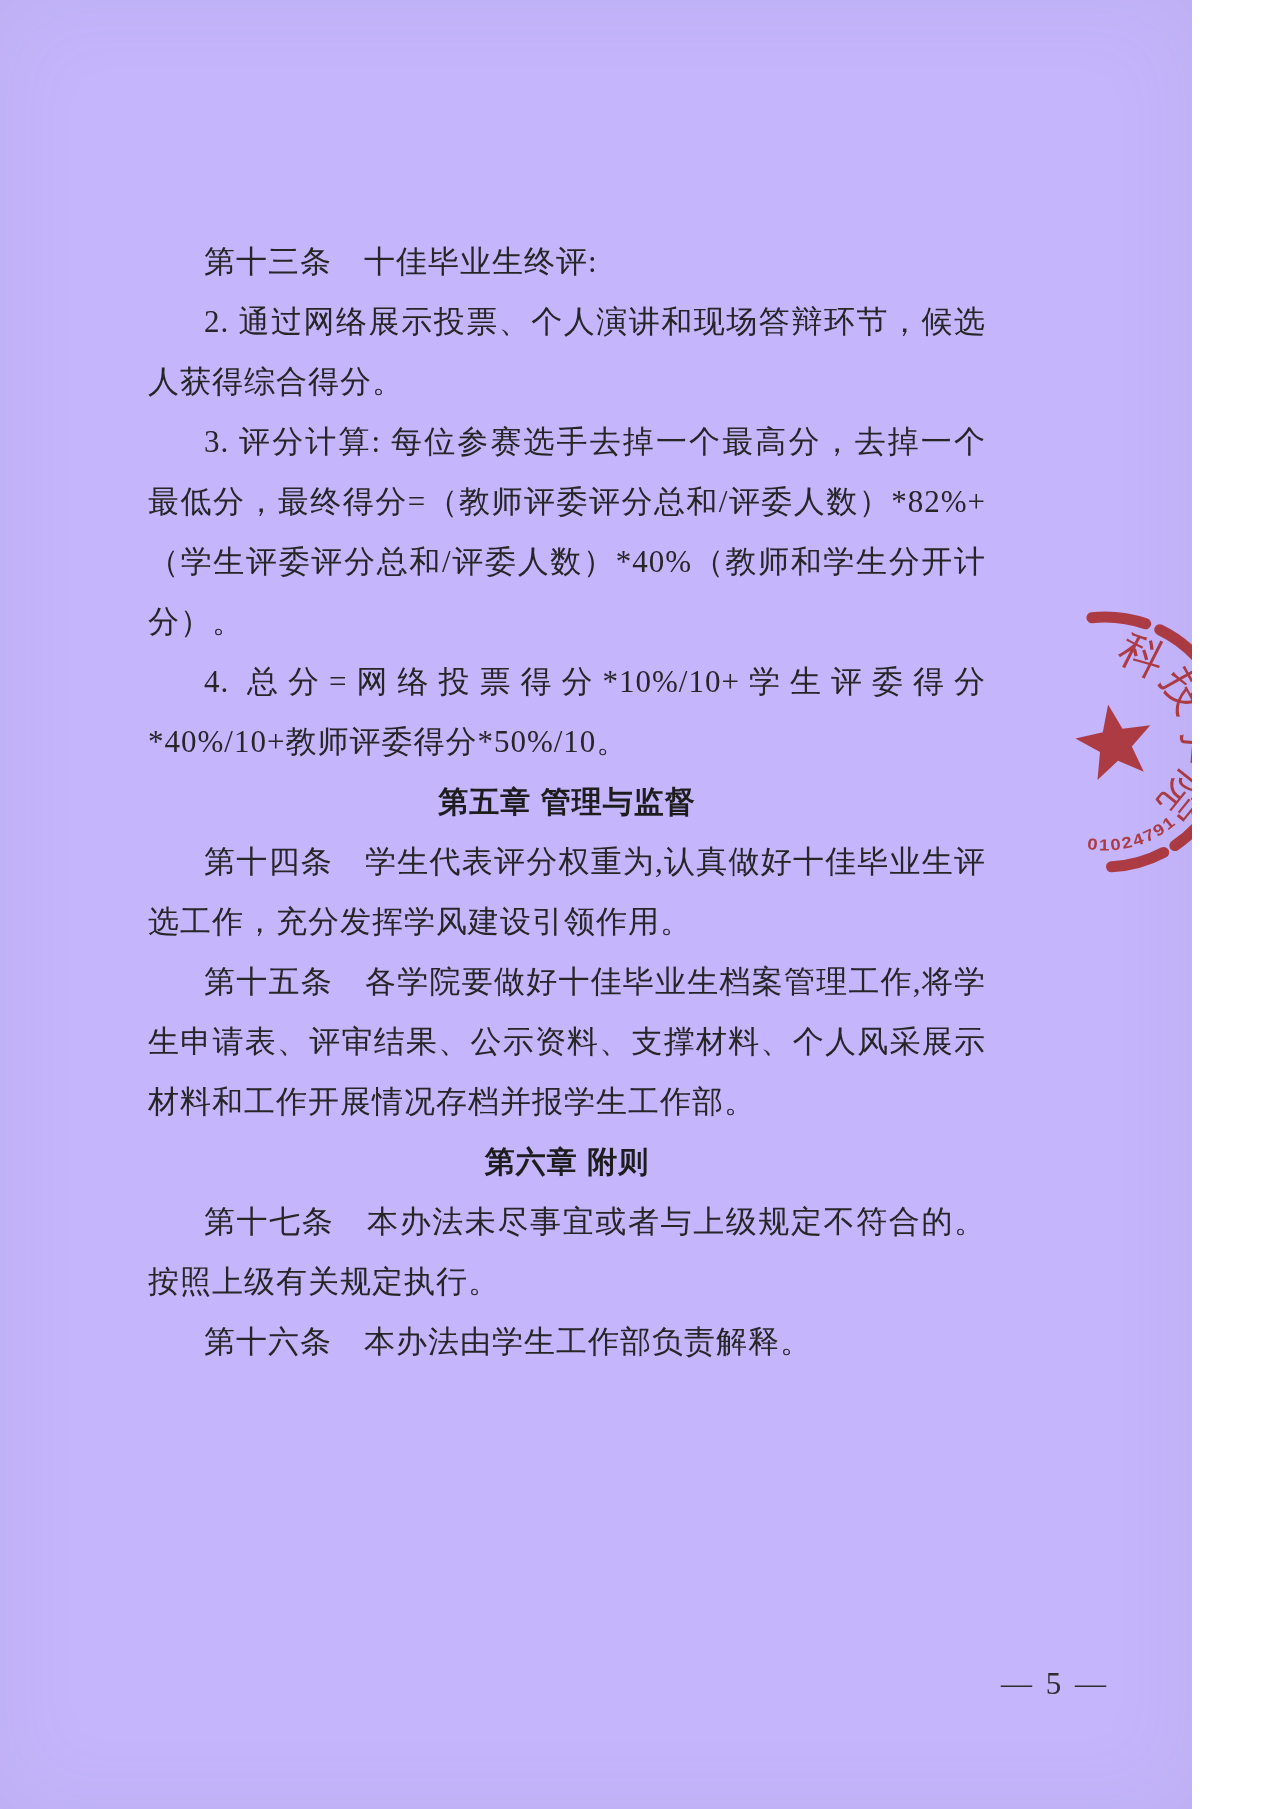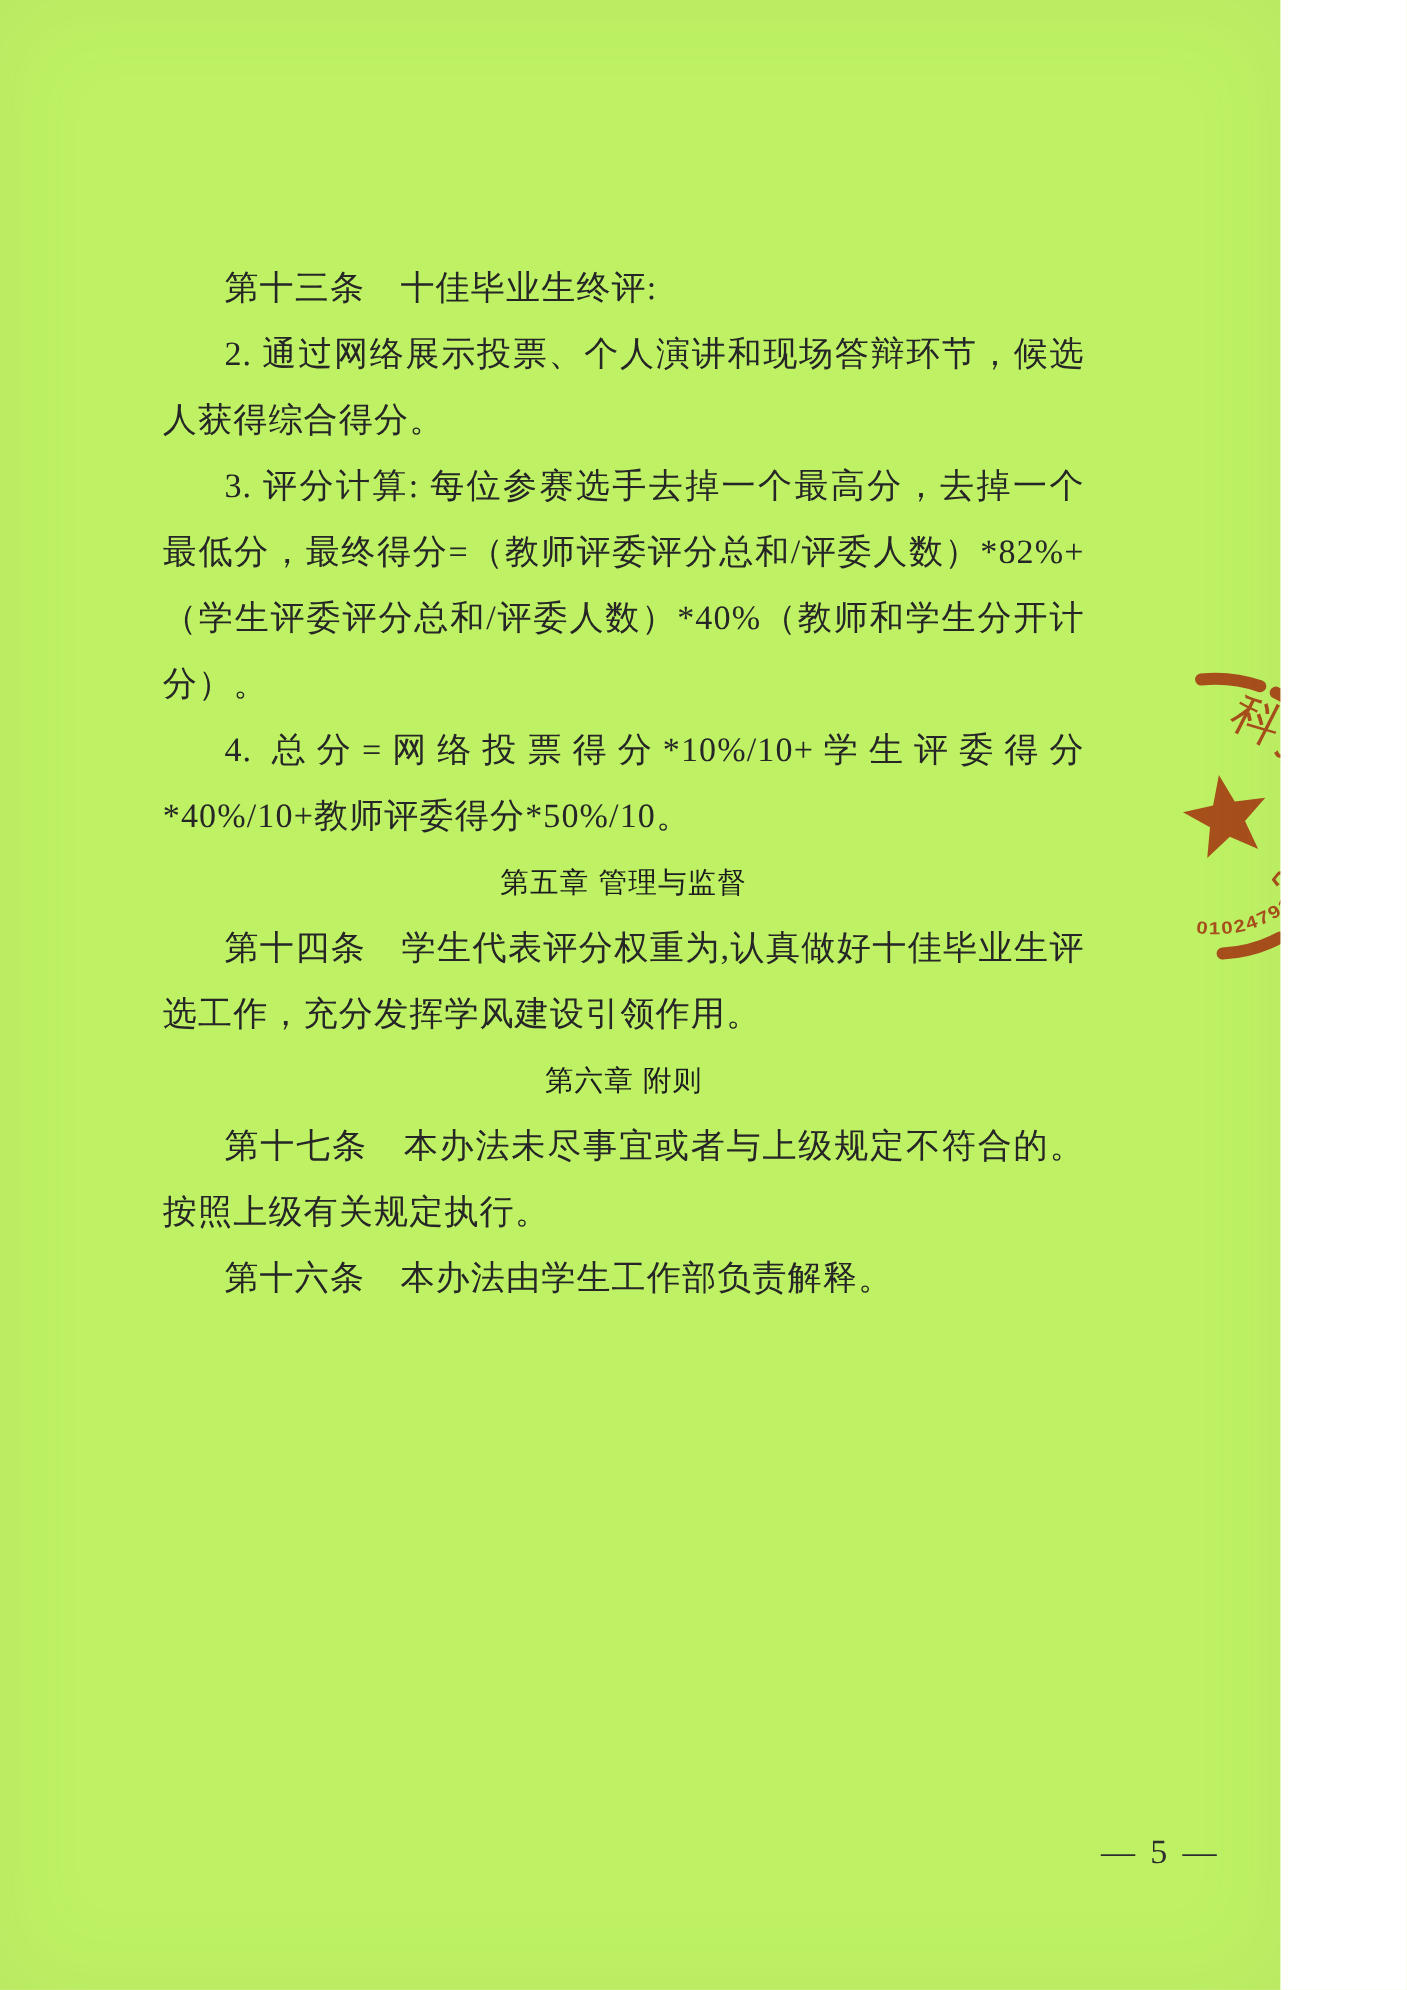--- a/index.html
+++ b/index.html
@@ -1,45 +1,46 @@
 <!DOCTYPE html>
 <html><head>
 <meta charset="utf-8">
 <style>
   html,body { margin:0; padding:0; }
   .page {
     position:relative;
     width:1164px; height:1809px;
-    background:#bef264;
+    background:#c4b5fd;
     overflow:hidden;
     font-family:"Liberation Serif","DejaVu Serif",serif;
     color:#262626;
     box-shadow: inset 0 0 90px rgba(110,100,90,.07);
+    padding-left: 28px;
   }
   .textblock {
     position:absolute;
     left:148px; top:232px; width:838px;
     font-size:31px;
     line-height:60px;
     letter-spacing:1px;
     text-align:justify;
     text-align-last:left;
   }
   .para {
     margin:0;
     text-indent:56px;
   }
   .chapter-heading {
     margin:0;
     text-indent:0;
     text-align:center;
     text-align-last:center;
     font-family:"Liberation Sans","DejaVu Sans",sans-serif;
-    font-weight:400;
-    font-size:26px;
+    font-weight:700;
+    font-size:30px;
     color:#1d1d1d;
   }
   .page-number {
     position:absolute;
     top:1666px; left:955px; width:200px;
     text-align:center;
     font-size:31px;
     letter-spacing:3px;
     color:#2e2e2e;
   }
@@ -61,20 +62,21 @@
 
 <div class="page">
 
   <div class="textblock">
     <p class="para">第十三条　十佳毕业生终评:</p>
     <p class="para">2. 通过网络展示投票、个人演讲和现场答辩环节，候选人获得综合得分。</p>
     <p class="para">3. 评分计算: 每位参赛选手去掉一个最高分，去掉一个最低分，最终得分=（教师评委评分总和/评委人数）*82%+（学生评委评分总和/评委人数）*40%（教师和学生分开计分）。</p>
     <p class="para">4. 总分=网络投票得分*10%/10+学生评委得分*40%/10+教师评委得分*50%/10。</p>
     <p class="chapter-heading">第五章 管理与监督</p>
     <p class="para">第十四条　学生代表评分权重为,认真做好十佳毕业生评选工作，充分发挥学风建设引领作用。</p>
+    <p class="para">第十五条　各学院要做好十佳毕业生档案管理工作,将学生申请表、评审结果、公示资料、支撑材料、个人风采展示材料和工作开展情况存档并报学生工作部。</p>
     <p class="chapter-heading">第六章 附则</p>
     <p class="para">第十七条　本办法未尽事宜或者与上级规定不符合的。按照上级有关规定执行。</p>
     <p class="para">第十六条　本办法由学生工作部负责解释。</p>
   </div>
 
   <svg class="seal" viewBox="0 0 300 300" xmlns="http://www.w3.org/2000/svg">
     <defs>
       <path id="seal-top-arc" d="M 166.5 56.4 A 95 95 0 0 1 197.5 232.3" fill="none"></path>
       <path id="seal-bottom-arc" d="M 128.6 250.7 A 103 103 0 0 0 218.9 226.5" fill="none"></path>
     </defs>

